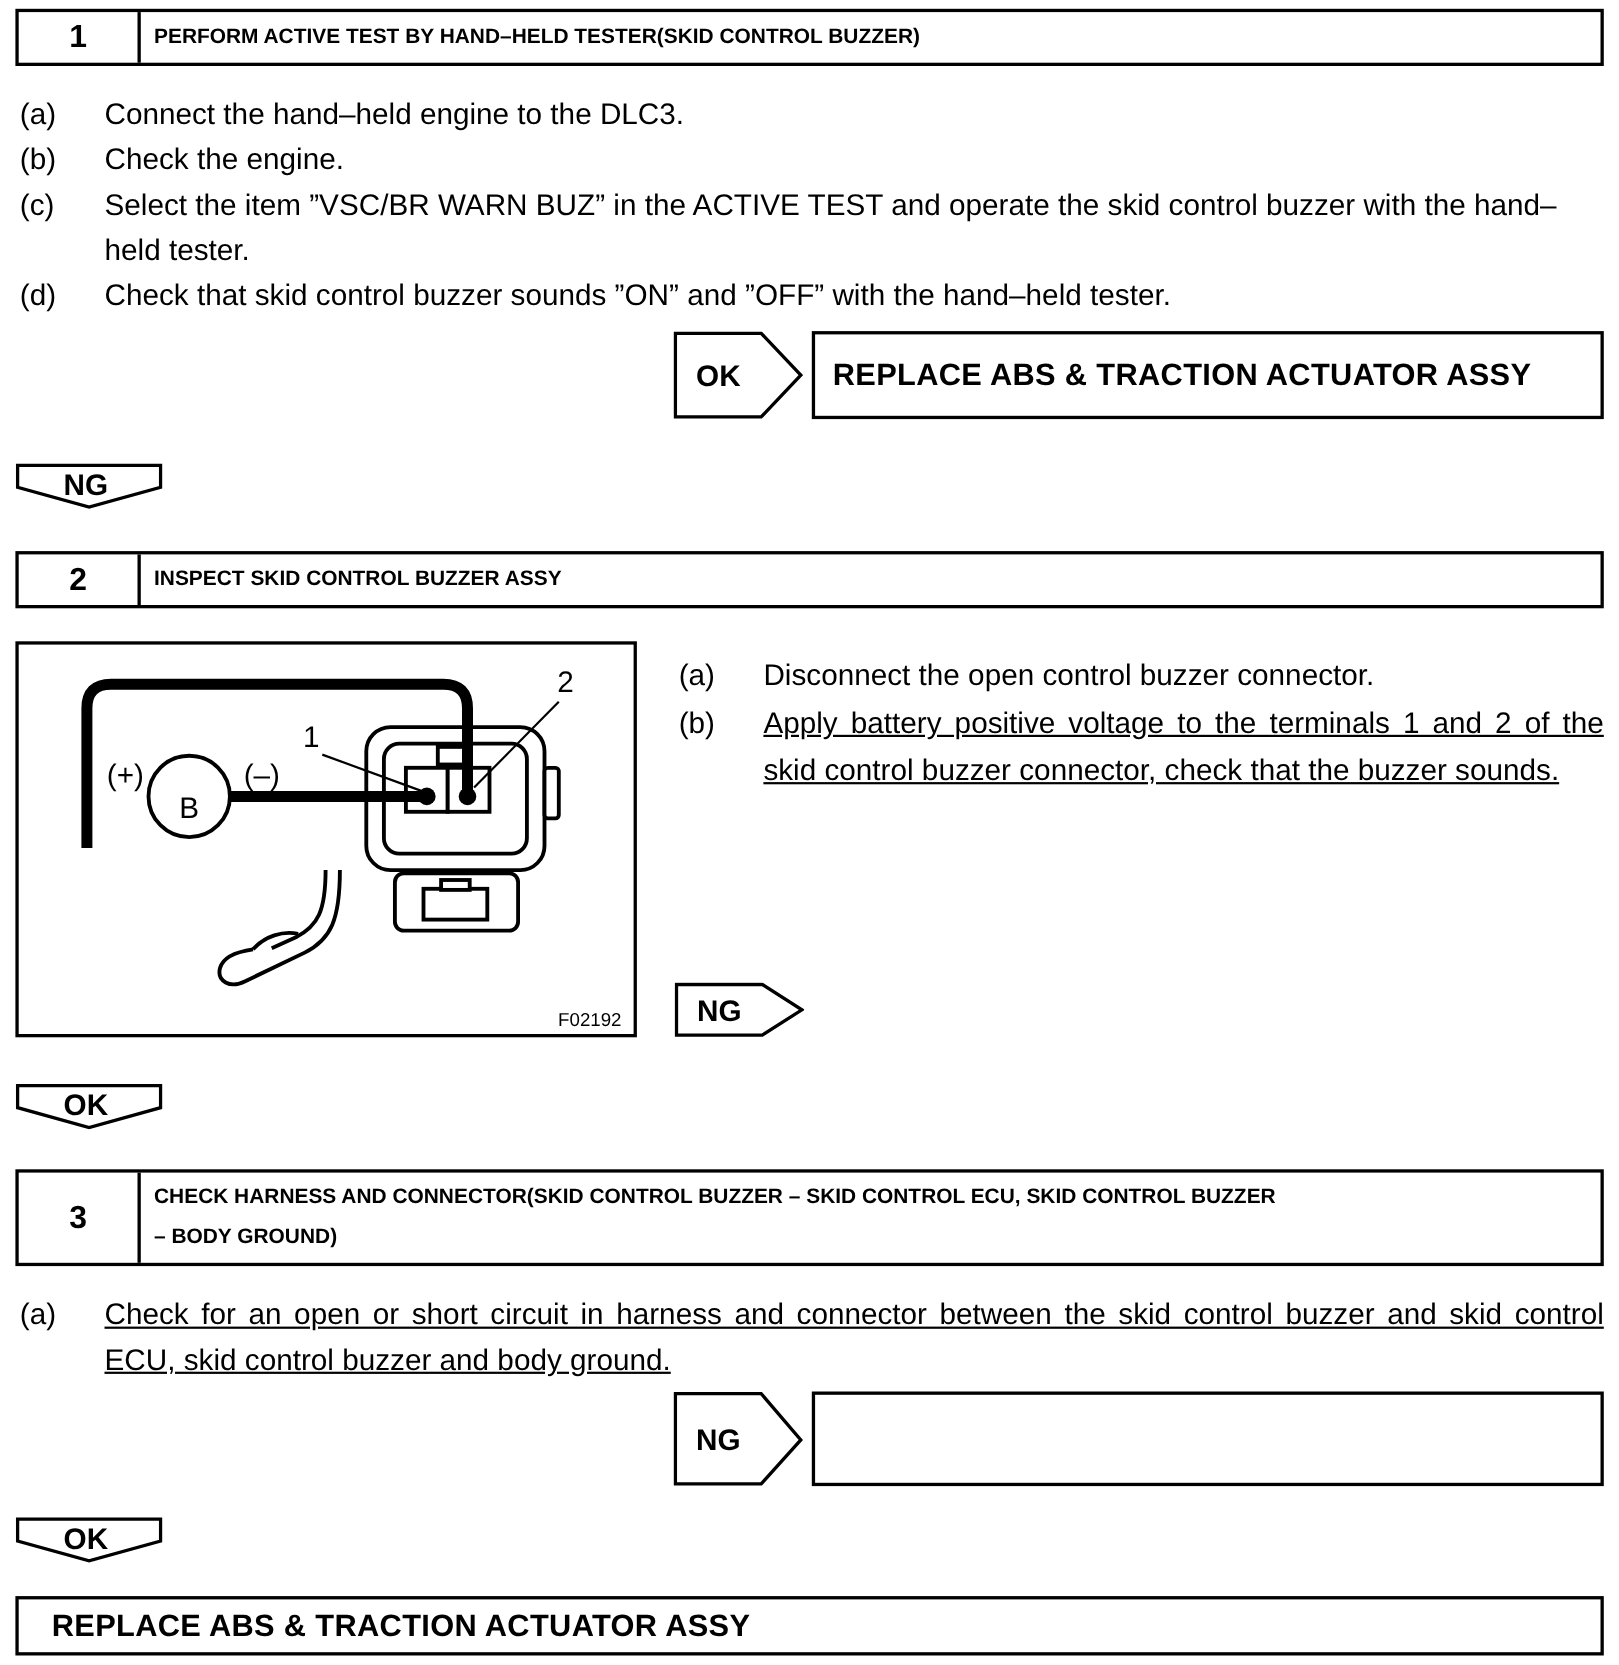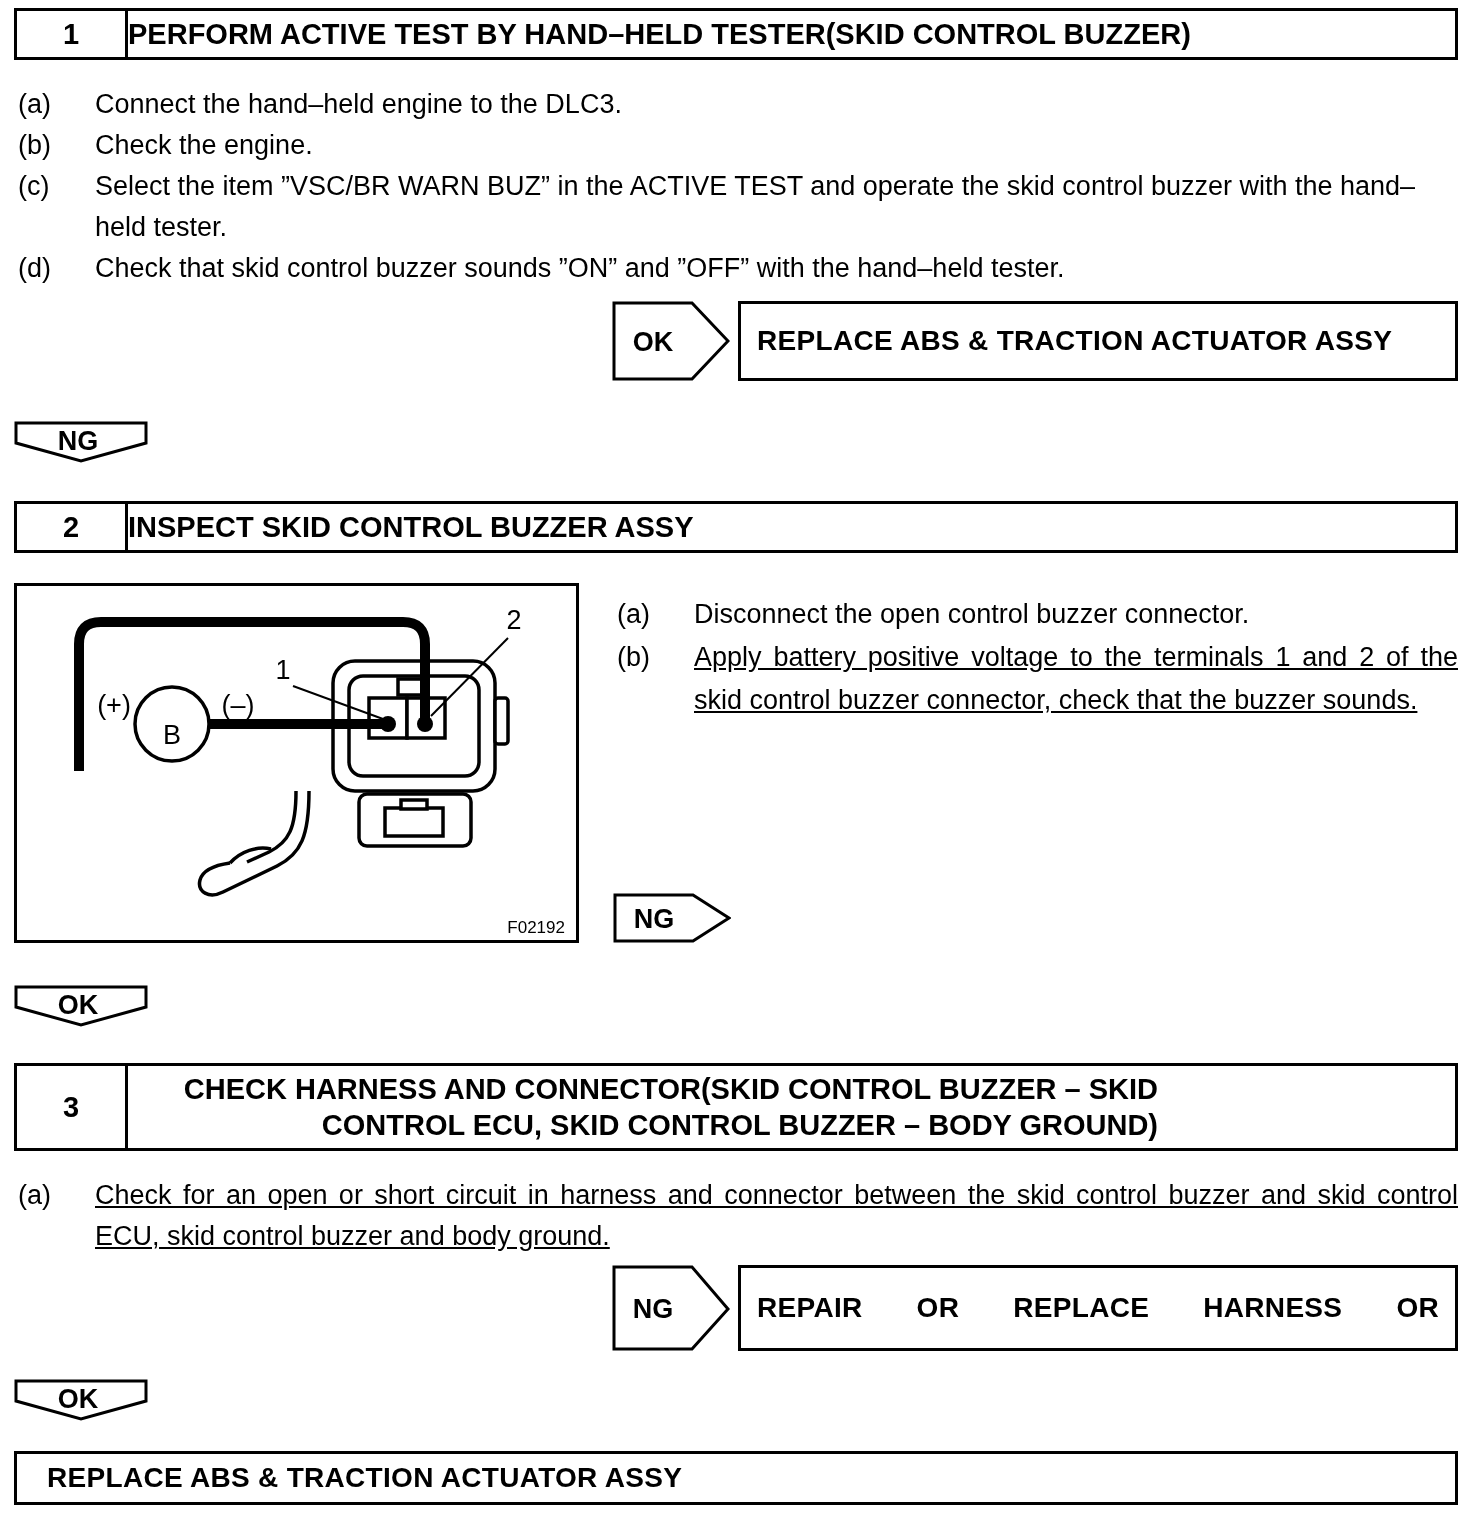--- a/index.html
+++ b/index.html
@@ -14,23 +14,23 @@
 
   
   .step-header { display:flex; border:3px solid #000; align-items:stretch; background:#fff; }
   .step-num {
     width:111px; border-right:3px solid #000; flex-shrink:0;
     display:flex; align-items:center; justify-content:center;
     font-weight:bold; font-size:29px; padding:5px 0;
   }
   .step-title {
     flex:1; display:flex; align-items:center;
-    font-weight:bold; font-size:29px; line-height:36px; padding:5px 0;border-radius:22px;
-  }
-  .step-title .ttext.narrow { max-width:1030px;text-align:right; }
+    font-weight:bold; font-size:19px; line-height:36px; padding:5px 12px;border-radius:22px;
+  }
+  .step-title .ttext.narrow { max-width:1030px; }
 
   
   .proc-list { margin-top:24px; }
   .proc-item {
     display:grid; grid-template-columns:77px 1fr;
     padding-left:4px; font-size:27px; line-height:41px;
   }
   .proc-list.tall .proc-item { line-height:43px; }
   .justify { text-align:justify;text-decoration:underline; }
 
@@ -206,21 +206,20 @@
     </div>
   </div>
 
   <div class="result-row indent mt8">
     <svg width="118" height="86" viewBox="0 0 118 86">
       <polygon class="shape" points="2,2 80,2 116,44 80,84 2,84"></polygon>
       <text class="vlabel" x="41" y="53">NG</text>
     </svg>
     <div class="action-box">
       <span class="atext">
-        <span class="jline" style="display:block">REPAIR OR REPLACE HARNESS OR</span>
       </span>
     </div>
   </div>
 
   <svg class="chev mt28" width="134" height="42" viewBox="0 0 134 42">
     <polygon class="shape" points="2,2 132,2 132,22 67,40 2,22"></polygon>
     <text class="vlabel" x="64" y="29">OK</text>
   </svg>
 
   <div class="final-box">

